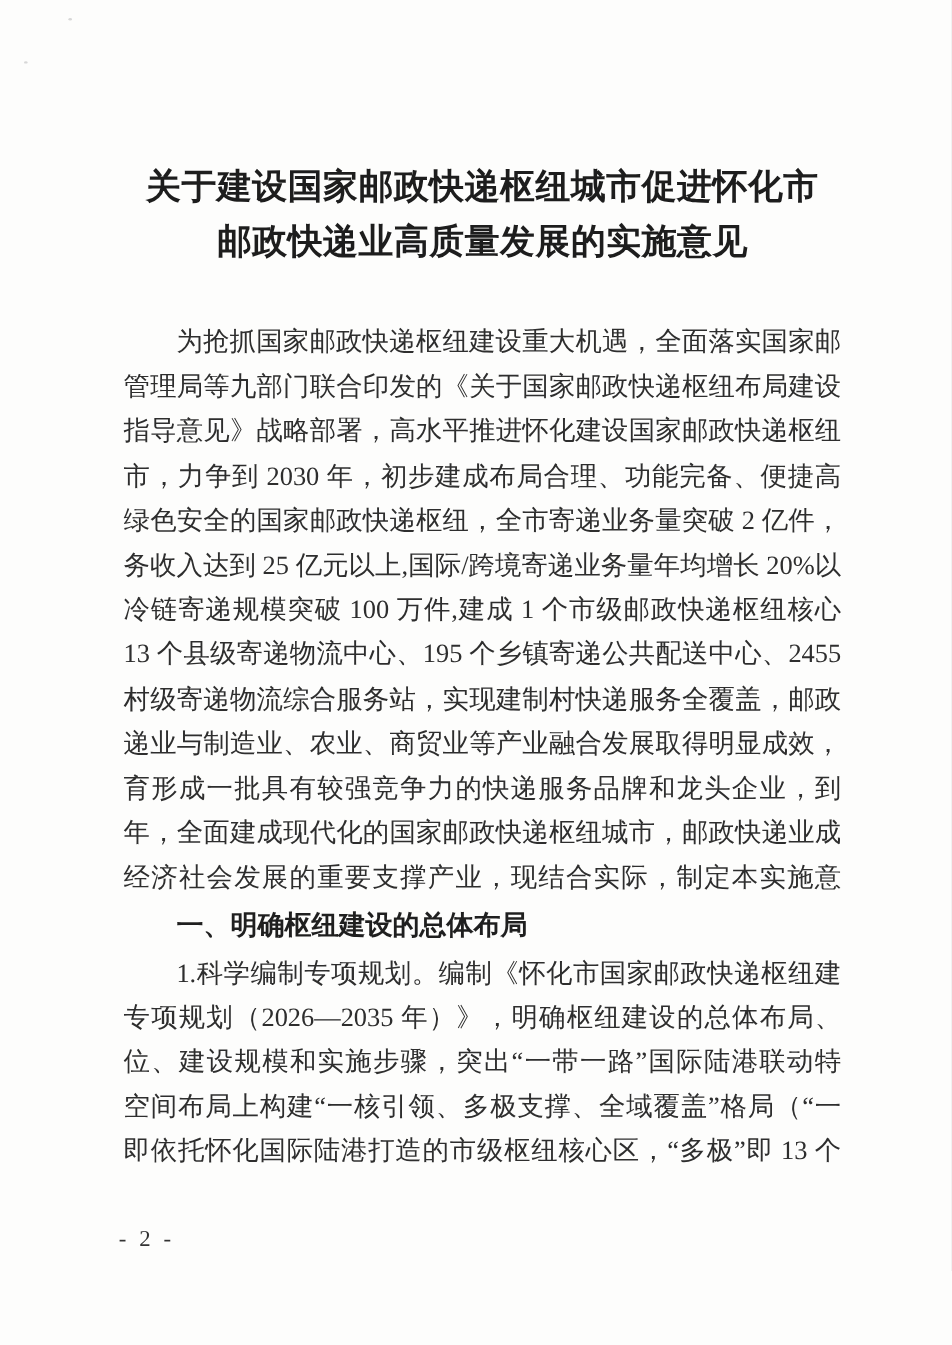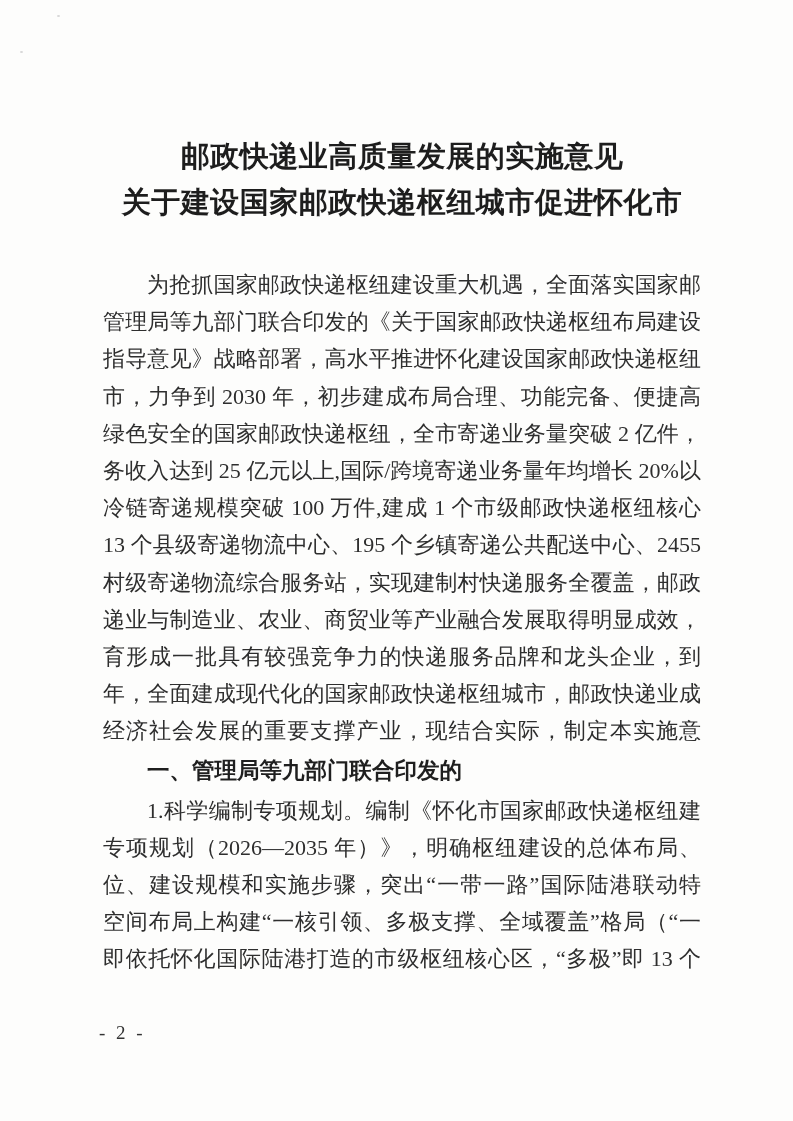--- a/index.html
+++ b/index.html
@@ -76,40 +76,40 @@
 </style>
 </head>
 <body>
 
 <div class="page">
 
   <div class="speck s1"></div>
   <div class="speck s2"></div>
 
   <h1 class="doc-title">
+    <span class="tline">关于建设国家邮政快递枢纽城市促进怀化市</span>
     <span class="tline">邮政快递业高质量发展的实施意见</span>
-    <span class="tline">关于建设国家邮政快递枢纽城市促进怀化市</span>
   </h1>
 
   <div class="doc-body">
     <div class="line indent">为抢抓国家邮政快递枢纽建设重大机遇，全面落实国家邮政</div>
     <div class="line">管理局等九部门联合印发的《关于国家邮政快递枢纽布局建设的</div>
     <div class="line">指导意见》战略部署，高水平推进怀化建设国家邮政快递枢纽城</div>
     <div class="line">市，力争到 2030 年，初步建成布局合理、功能完备、便捷高效、</div>
     <div class="line">绿色安全的国家邮政快递枢纽，全市寄递业务量突破 2 亿件，业</div>
     <div class="line">务收入达到 25 亿元以上,国际/跨境寄递业务量年均增长 20%以上，</div>
     <div class="line">冷链寄递规模突破 100 万件,建成 1 个市级邮政快递枢纽核心区、</div>
     <div class="line">13 个县级寄递物流中心、195 个乡镇寄递公共配送中心、2455 个</div>
     <div class="line">村级寄递物流综合服务站，实现建制村快递服务全覆盖，邮政快</div>
     <div class="line">递业与制造业、农业、商贸业等产业融合发展取得明显成效，培</div>
     <div class="line">育形成一批具有较强竞争力的快递服务品牌和龙头企业，到 2035</div>
     <div class="line">年，全面建成现代化的国家邮政快递枢纽城市，邮政快递业成为</div>
     <div class="line">经济社会发展的重要支撑产业，现结合实际，制定本实施意见。</div>
 
-    <div class="line heading">一、管理局等九部门联合印发的</div>
+    <div class="line heading">一、明确枢纽建设的总体布局</div>
 
     <div class="line indent">1.科学编制专项规划。编制《怀化市国家邮政快递枢纽建设</div>
     <div class="line">专项规划（2026—2035 年）》，明确枢纽建设的总体布局、功能定</div>
     <div class="line">位、建设规模和实施步骤，突出“一带一路”国际陆港联动特色，</div>
     <div class="line">空间布局上构建“一核引领、多极支撑、全域覆盖”格局（“一核”</div>
     <div class="line">即依托怀化国际陆港打造的市级枢纽核心区，“多极”即 13 个县</div>
   </div>
 
   <div class="page-number">- 2 -</div>
 

